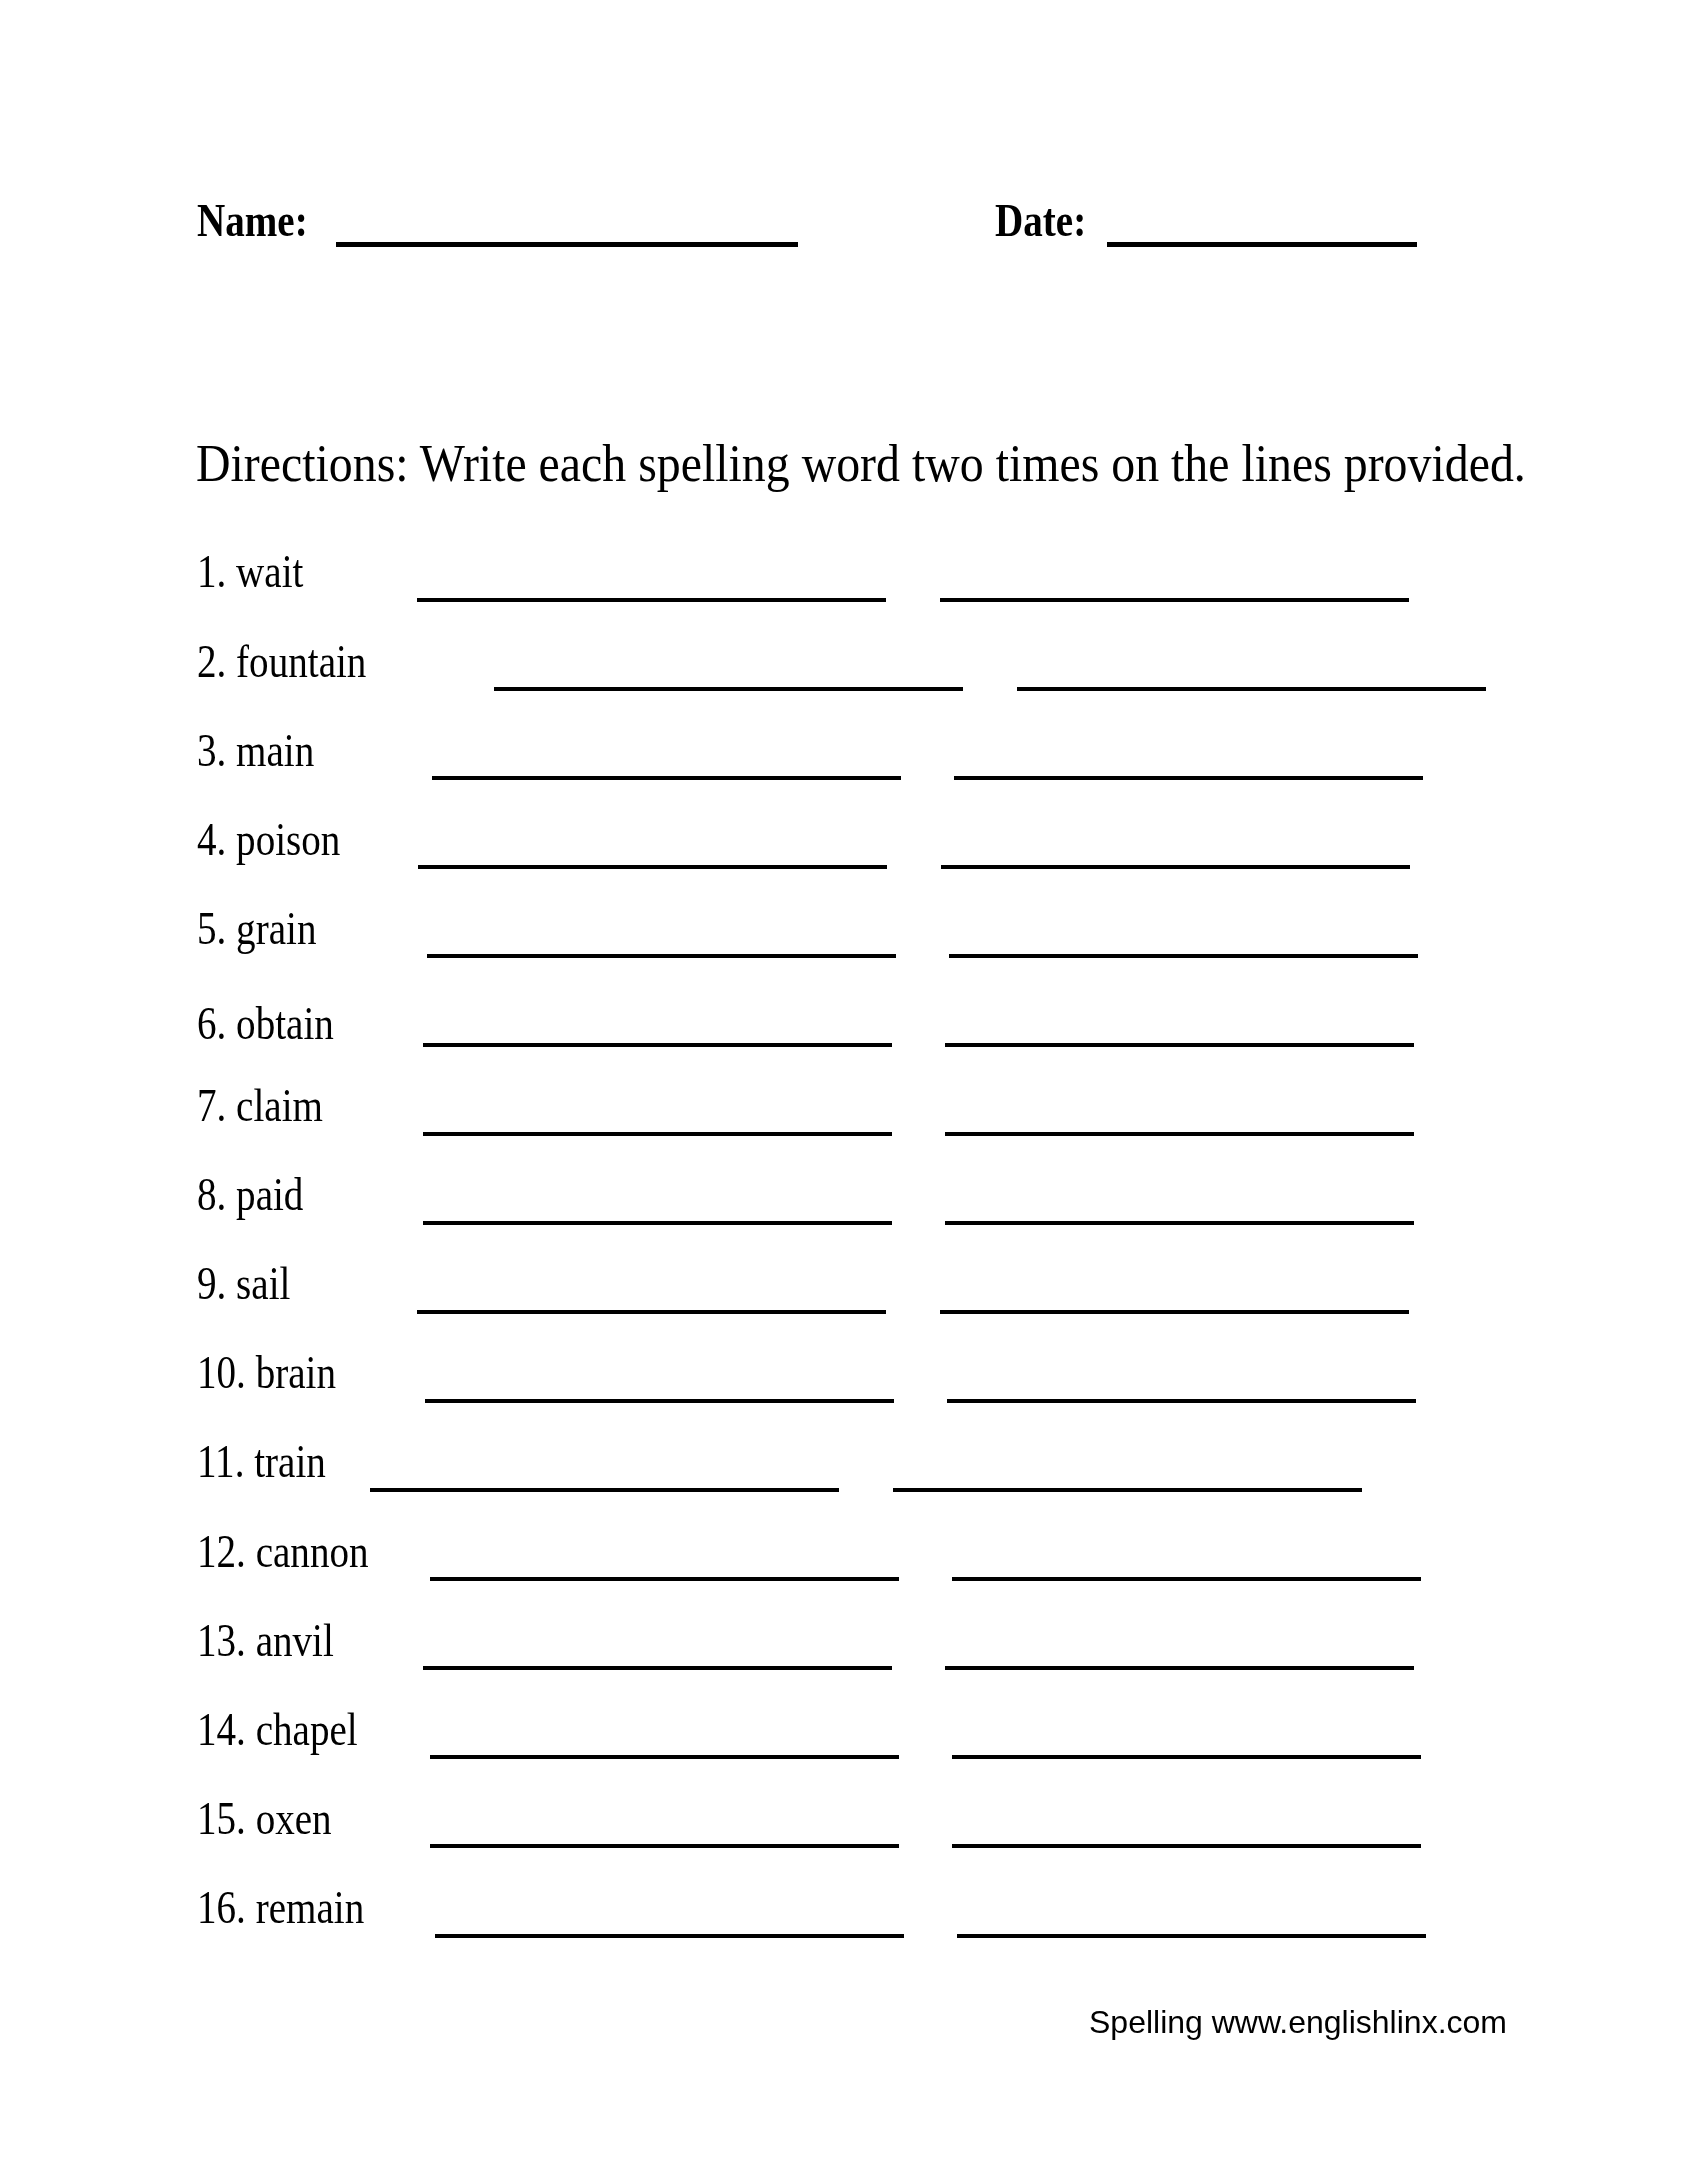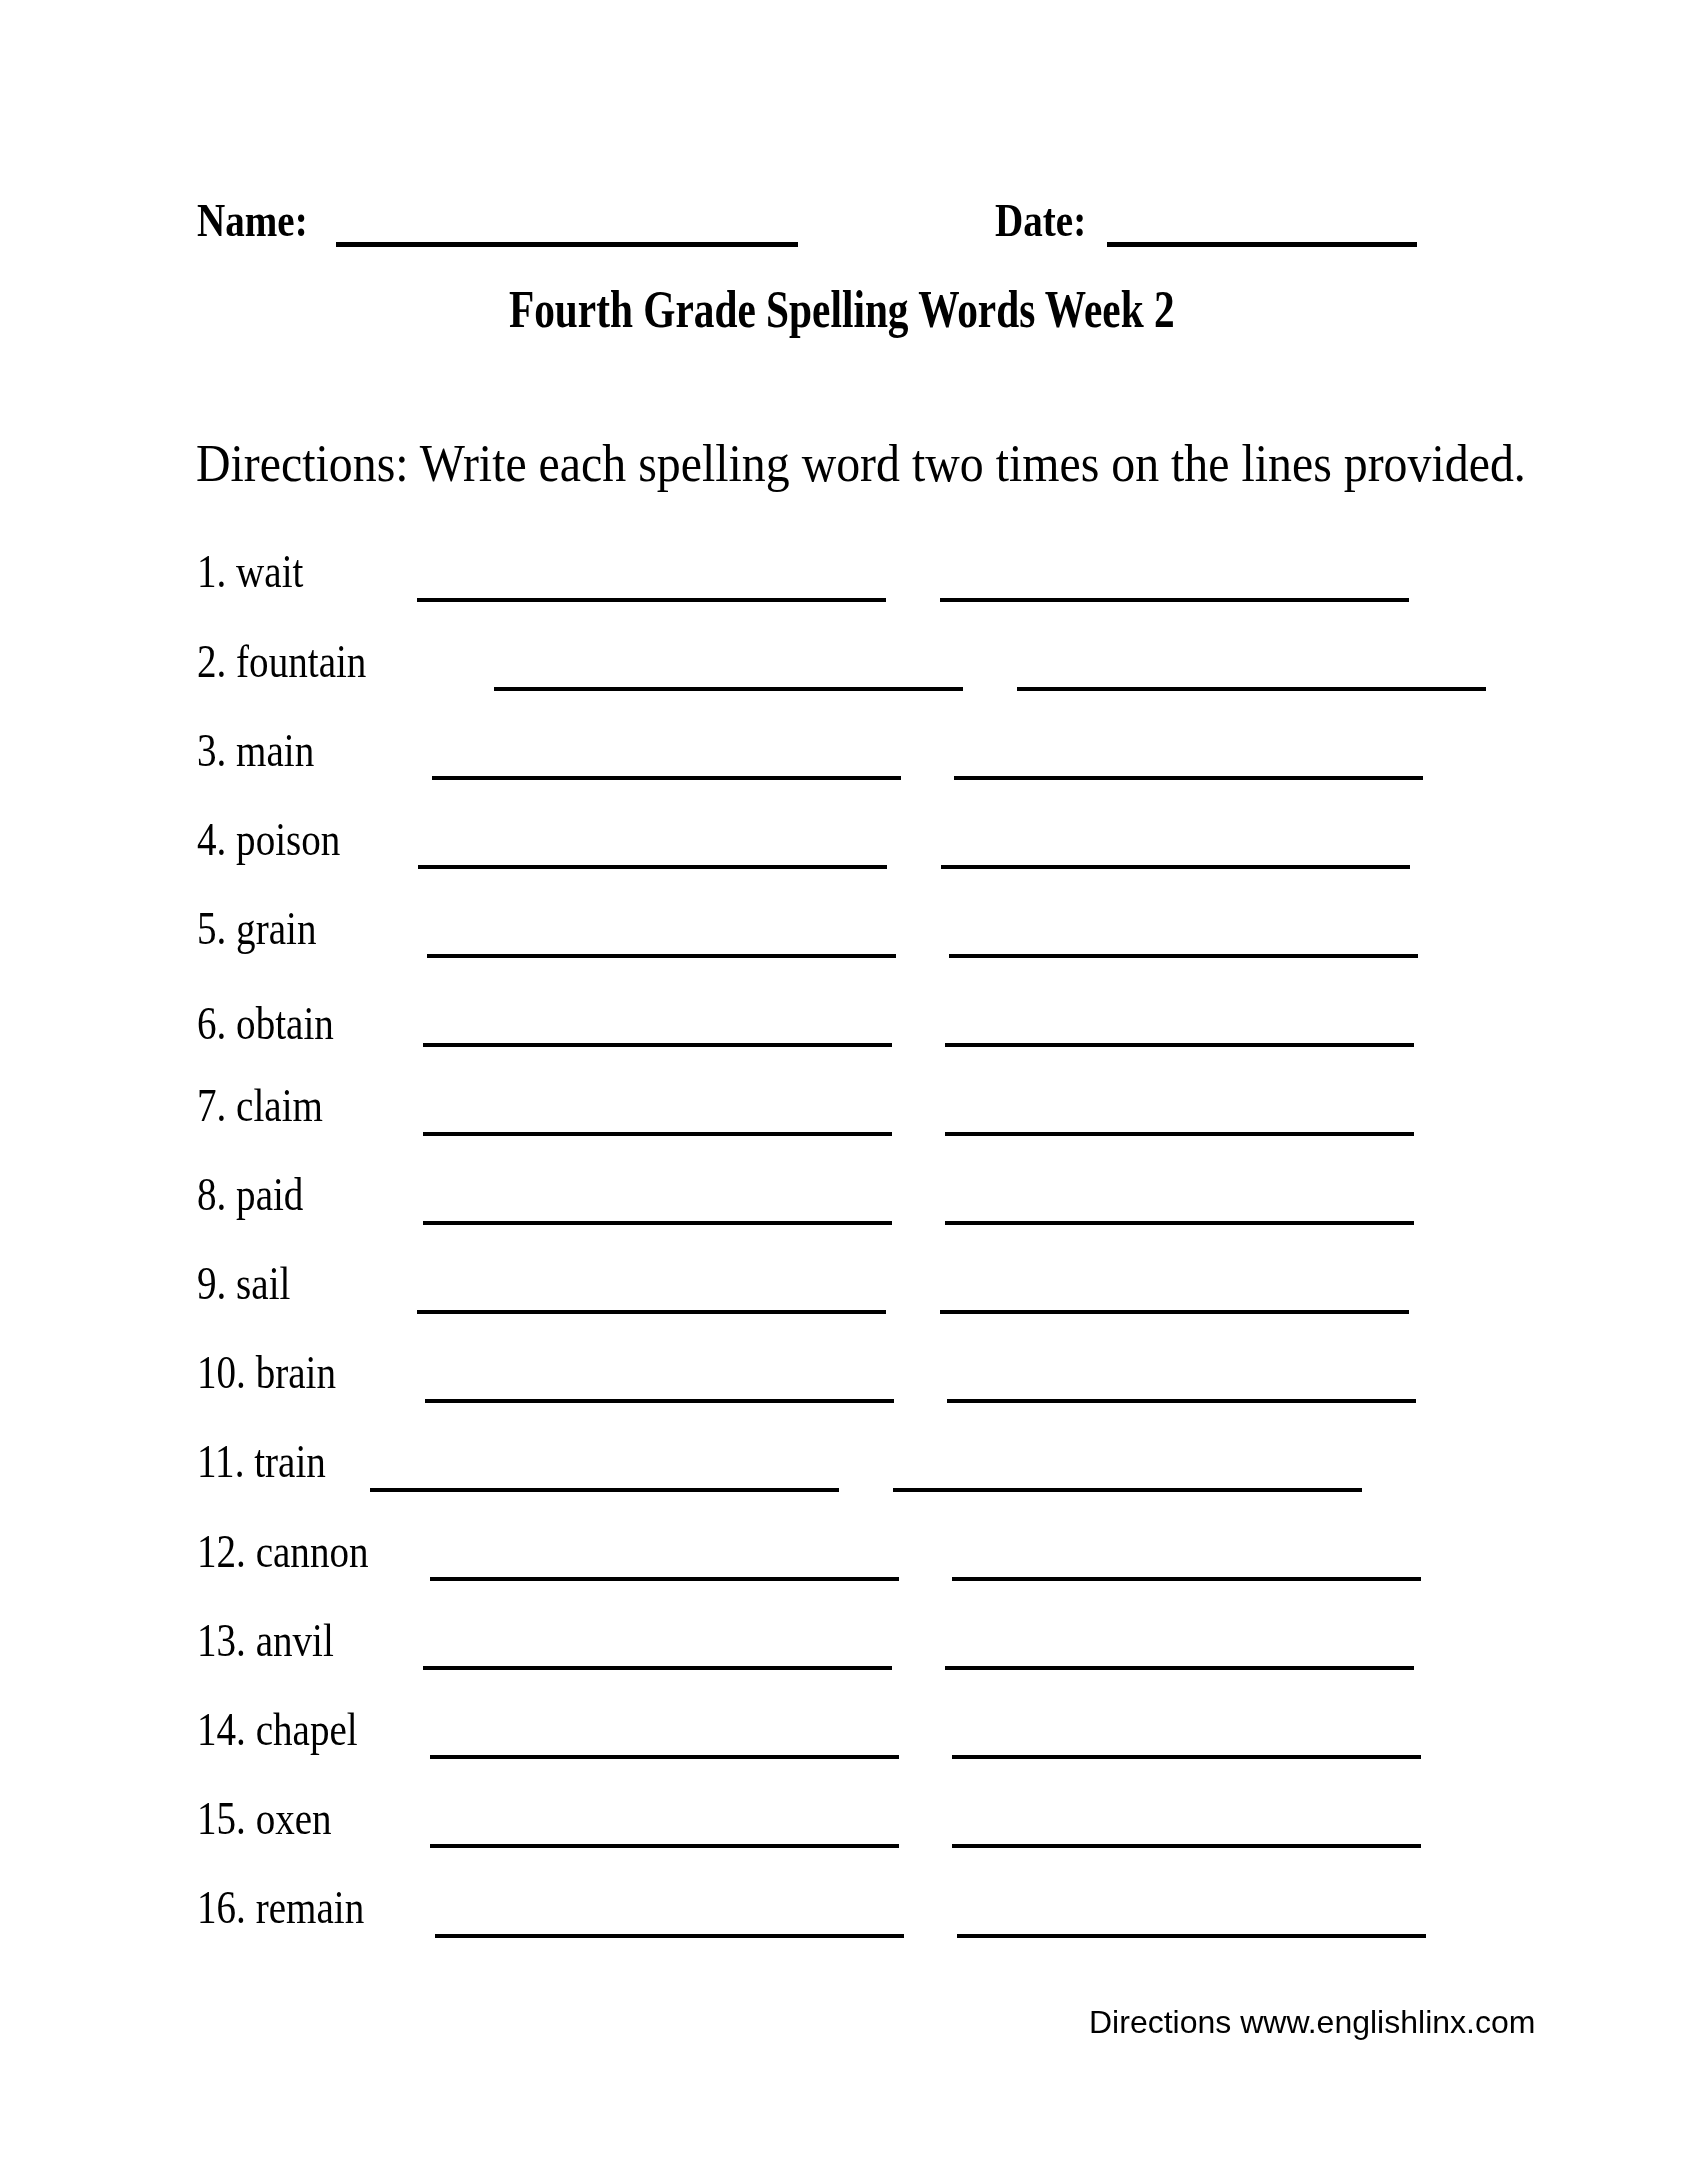--- a/index.html
+++ b/index.html
@@ -40,23 +40,20 @@
   <div class="abs serif bold name-label">
     <span class="cond-l">Name:</span>
   </div>
   <div class="hline-thick" style="left:336px; top:242px; width:462px;"></div>
 
   <div class="abs serif bold date-label">
     <span class="cond-l">Date:</span>
   </div>
   <div class="hline-thick" style="left:1107px; top:242px; width:310px;"></div>
 
-  <div class="title-wrap serif bold">
-    <span class="cond-c title-text">Fourth Grade Spelling Words Week 2</span>
-  </div>
 
 
   <div class="abs serif directions">
     <span class="cond-m">Directions: Write each spelling word two times on the lines provided.</span>
   </div>
 
   <div id="word-list" style="position:absolute; inset:0;">
       <div>
         <div class="wlabel serif" style="left: 197px; top: 549px;"><span class="cond-l">1. wait</span></div>
         <div class="hline" style="left: 417px; top: 598px; width: 469px;"></div>
@@ -132,16 +129,16 @@
         <div class="hline" style="left: 430px; top: 1844px; width: 469px;"></div>
         <div class="hline" style="left: 952px; top: 1844px; width: 469px;"></div>
       </div>
       <div>
         <div class="wlabel serif" style="left: 197px; top: 1885px;"><span class="cond-l">16. remain</span></div>
         <div class="hline" style="left: 435px; top: 1934px; width: 469px;"></div>
         <div class="hline" style="left: 957px; top: 1934px; width: 469px;"></div>
       </div>
     </div>
 
-  <div class="abs sans footer-copy">Directions www.englishlinx.com</div>
+  <div class="abs sans footer-copy">Spelling www.englishlinx.com</div>
 
 </div>
 
 
 </body></html>

